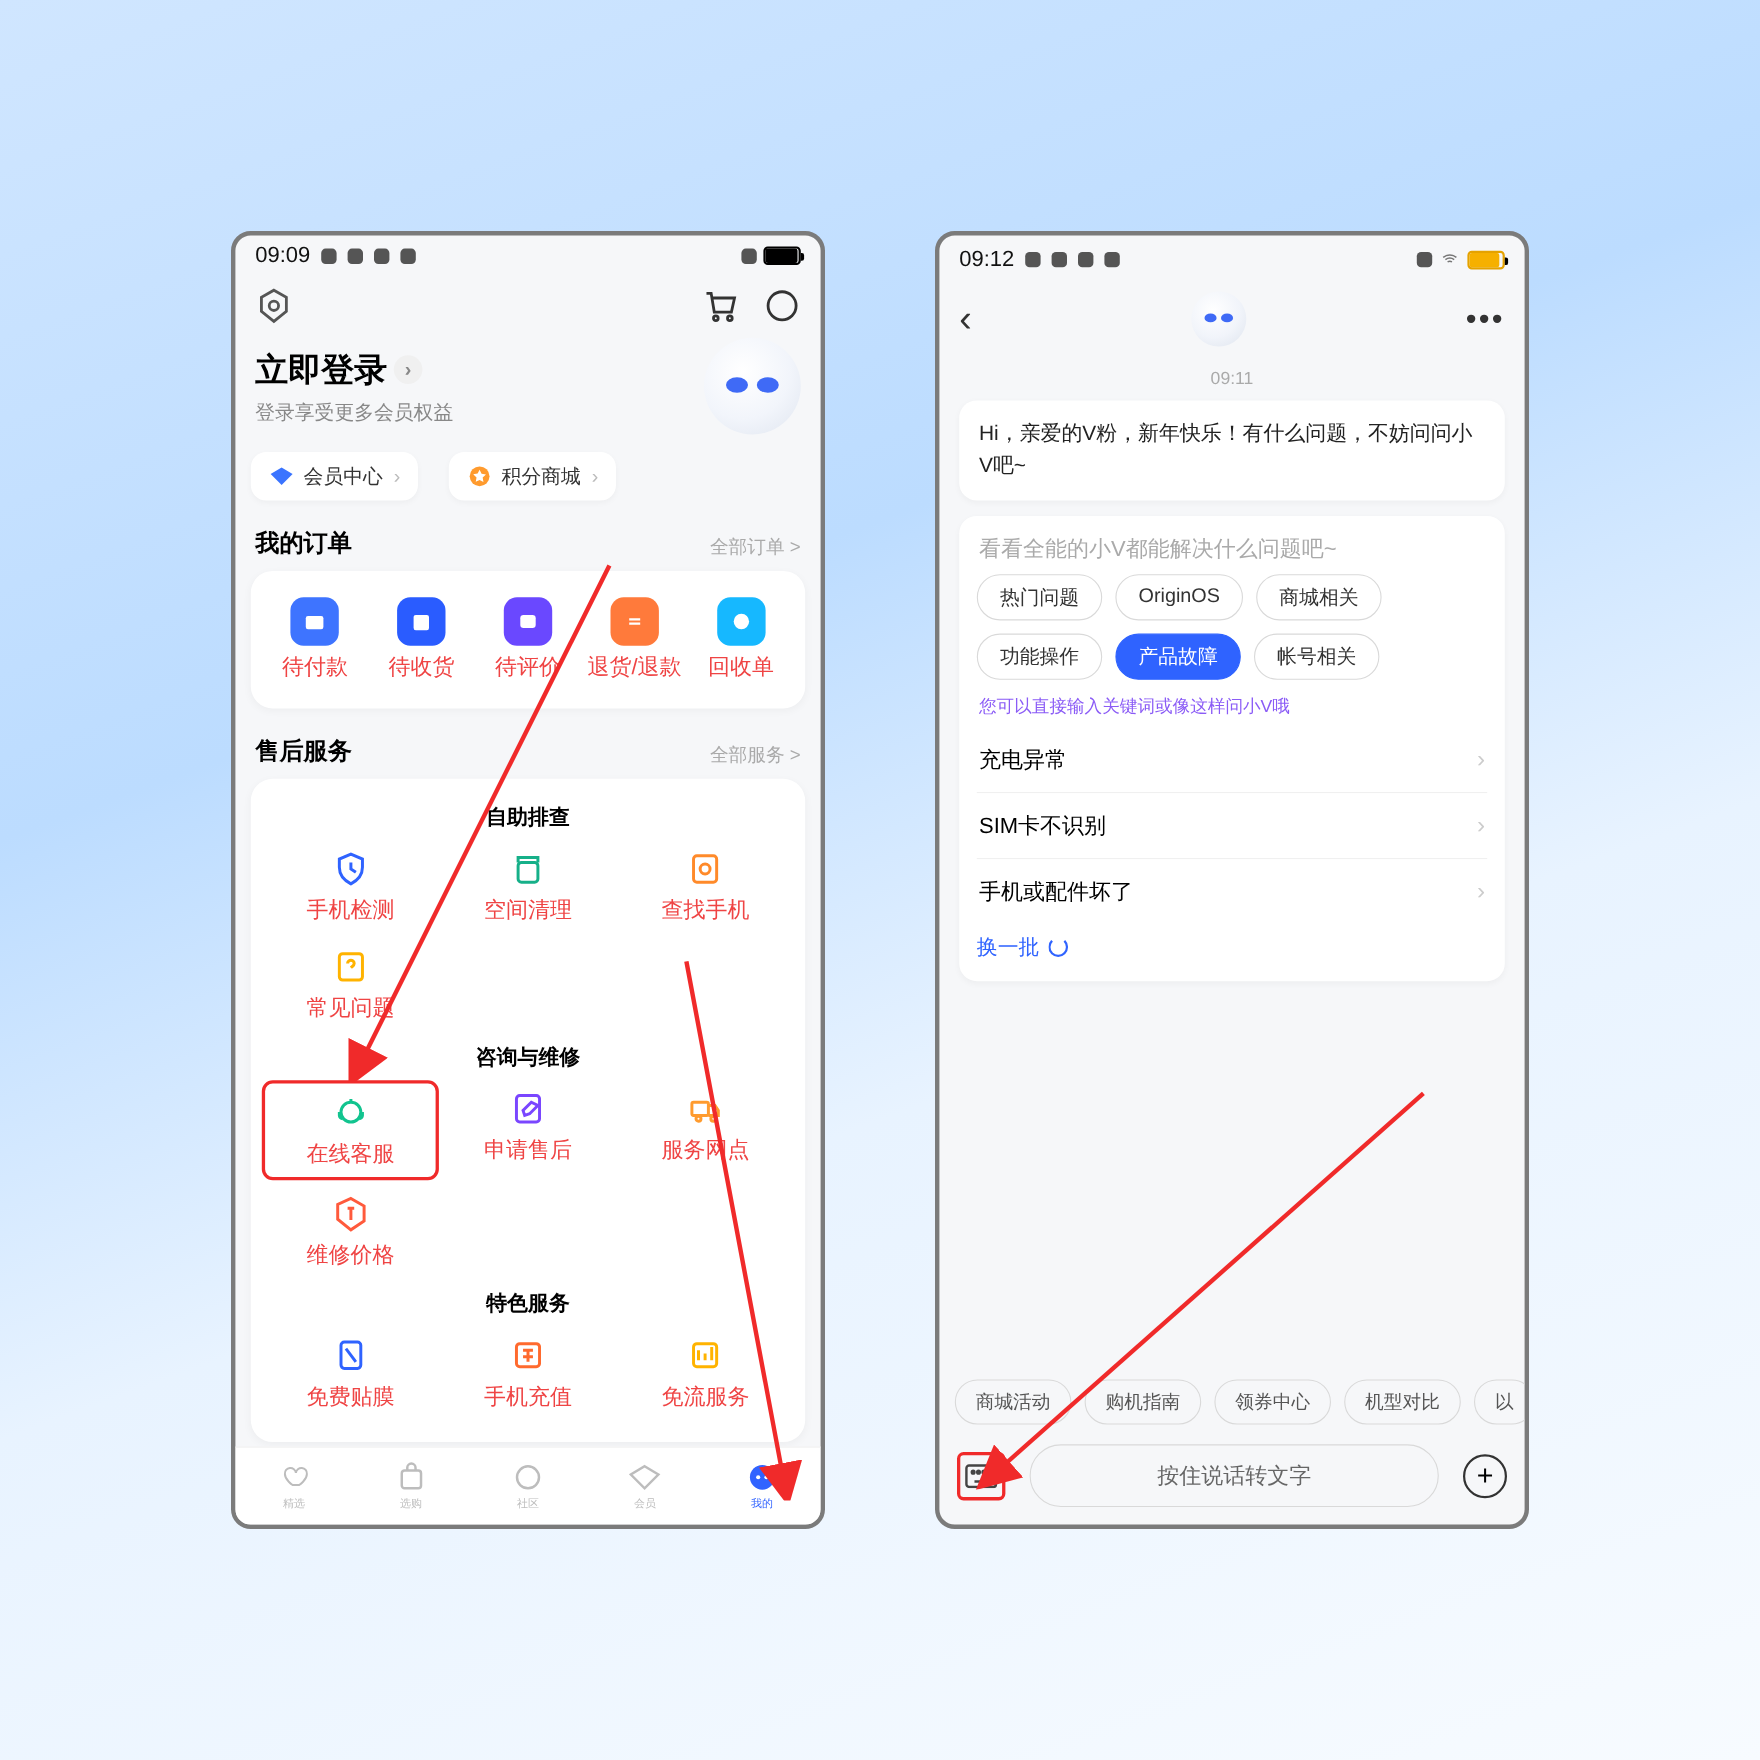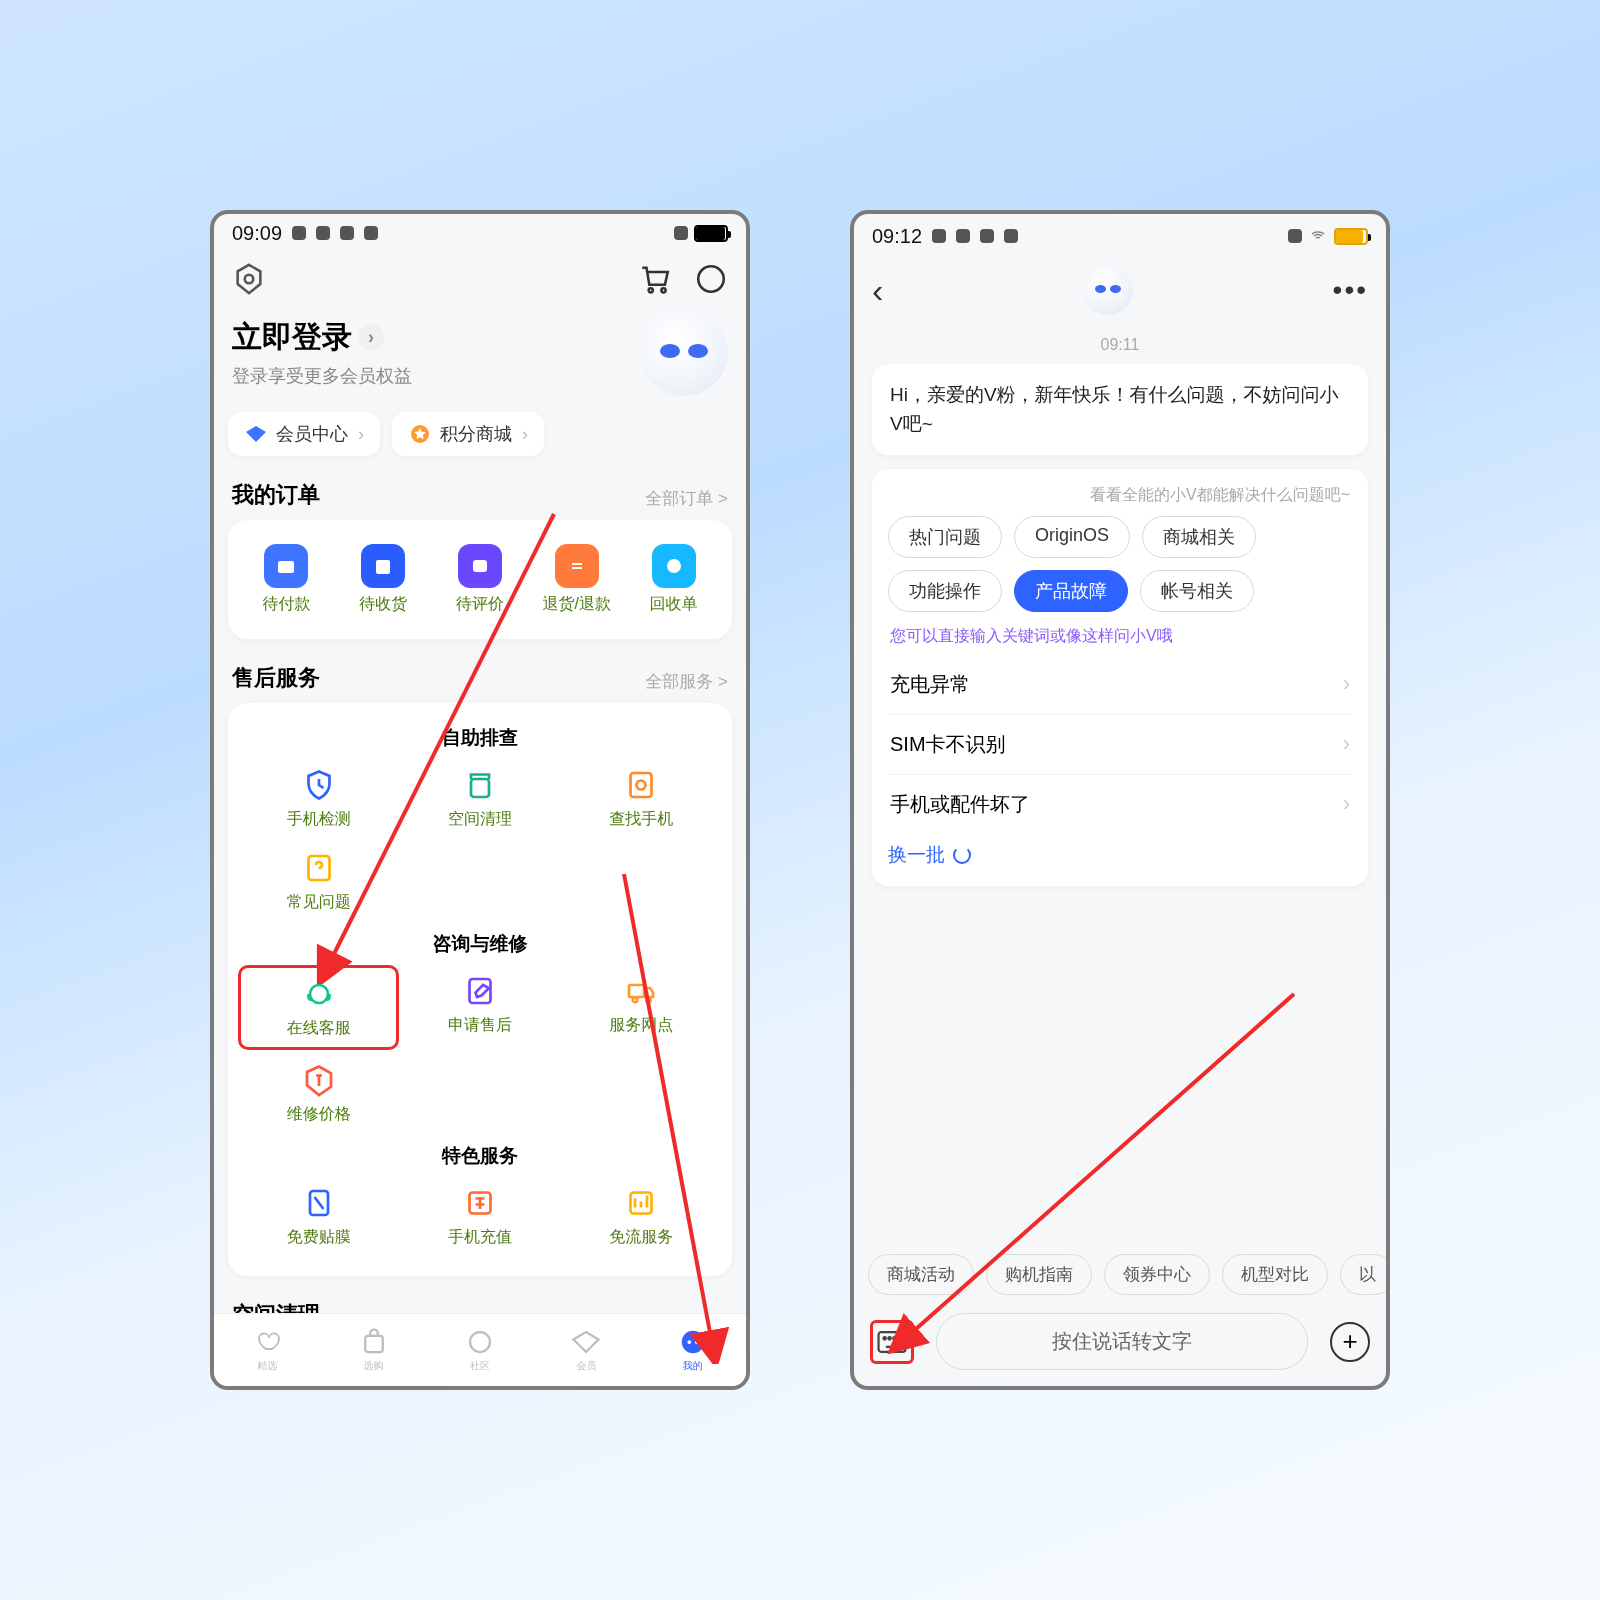--- a/index.html
+++ b/index.html
@@ -40,37 +40,37 @@
   .login-sub { font-size: 18px; color:#888; margin-top:6px;}
   .avatar-bot {
     width: 88px; height: 88px; border-radius: 50%;
     background: radial-gradient(circle at 40% 35%, #fff 0%, #f2f5fb 55%, #dfe5ef 100%);
     position: relative;
   }
   .avatar-bot::before, .avatar-bot::after {
     content:""; position:absolute; top:36px; width:20px; height:14px; background:#3f6af6; border-radius:50%;
   }
   .avatar-bot::before { left:20px; } .avatar-bot::after { right:20px; }
-  .pill-row { display:flex; gap:12px; margin-top:14px; }
+  .pill-row { display:flex; gap:28px; margin-top:14px; }
   .pill {
     flex:0 0 auto; background:#fff; border-radius:14px; padding:10px 16px;
     display:flex; align-items:center; gap:8px; font-size:18px; color:#333;
     box-shadow:0 2px 6px rgba(0,0,0,.04);
   }
   .pill svg { width:24px; height:24px; }
   .pill .chev { color:#bbb; font-size:18px; margin-left:2px;}
   .section-head { display:flex; justify-content:space-between; align-items:flex-end; margin:24px 4px 10px; }
   .section-head .t { font-size:22px; font-weight:700; }
   .section-head .all { font-size:17px; color:#aaa; }
   .card { background:#fff; border-radius:20px; padding:16px 10px; box-shadow:0 2px 8px rgba(0,0,0,.04); }
   .grid5 { display:grid; grid-template-columns:repeat(5,1fr); gap:4px 0; }
   .grid4 { display:grid; grid-template-columns:repeat(3,1fr); gap:4px 0; }
   .g-item { display:flex; flex-direction:column; align-items:center; gap:6px; padding:8px 0; }
   .g-item .ic { width:44px; height:44px; border-radius:12px; display:flex; align-items:center; justify-content:center; }
-  .g-item .lbl { font-size:16px; color:#4d7c0f; }
+  .g-item .lbl { font-size:20px; color:#ef4444; }
   .sub-t { font-size:19px; font-weight:700; margin:6px 4px 8px;text-align:center; }
   .hl-red { border:3px solid #f02a2a; border-radius:10px; }
   .tabbar {
     height:84px; background:#fff; display:grid; grid-template-columns:repeat(5,1fr);
     border-top:1px solid #eee;
   }
   .tab { display:flex; flex-direction:column; align-items:center; justify-content:center; gap:2px; font-size:10px; color:#bdbdbd; }
   .tab.active { color:#3163ff; }
   .tab .ti { width:30px; height:30px; }
   
@@ -88,21 +88,21 @@
   .R .header .avatar-sm::before, .R .header .avatar-sm::after{
     content:""; position:absolute; top:20px; width:11px; height:8px; background:#3f6af6; border-radius:50%;
   }
   .R .header .avatar-sm::before{left:12px;} .R .header .avatar-sm::after{right:12px;}
   .R .header .dots { font-size:28px; letter-spacing:2px; color:#333;}
   .R .chat { flex:1 1 auto; padding:0 18px; overflow:hidden; }
   .ts { text-align:center; color:#aaa; font-size:16px; margin:14px 0 10px;}
   .bubble { background:#fff; border-radius:16px; padding:16px 18px; font-size:19px; line-height:1.55; color:#222;
     box-shadow:0 2px 6px rgba(0,0,0,.04);}
   .choices { background:#fff; border-radius:16px; padding:14px 16px 18px; margin-top:14px; box-shadow:0 2px 6px rgba(0,0,0,.04);}
-  .choices .hint { color:#aaa; font-size:16px; margin:2px 2px 10px;text-align:right; }
+  .choices .hint { color:#aaa; font-size:20px; margin:2px 2px 10px; }
   .chips { display:flex; flex-wrap:wrap; gap:12px; }
   .chip { border:1.5px solid #d9d9d9; border-radius:999px; padding:8px 20px; font-size:18px; color:#333; }
   .chip.sel { background:#2f63ff; border-color:#2f63ff; color:#fff; }
   .qlist { margin-top:14px; }
   .q-hint { color:#8b5cf6; font-size:16px; margin:8px 2px 8px;}
   .q-item { display:flex; justify-content:space-between; align-items:center; padding:16px 2px; border-top:1px solid #f0f0f0; font-size:20px;}
   .q-item:first-of-type { border-top:none; }
   .q-item .chev { color:#ccc; font-size:22px; }
   .refresh { color:#2f63ff; font-size:19px; display:flex; align-items:center; gap:8px; margin-top:8px;}
   .refresh .spin { width:18px; height:18px; border:2px solid #2f63ff; border-top-color:transparent; border-radius:50%;}

